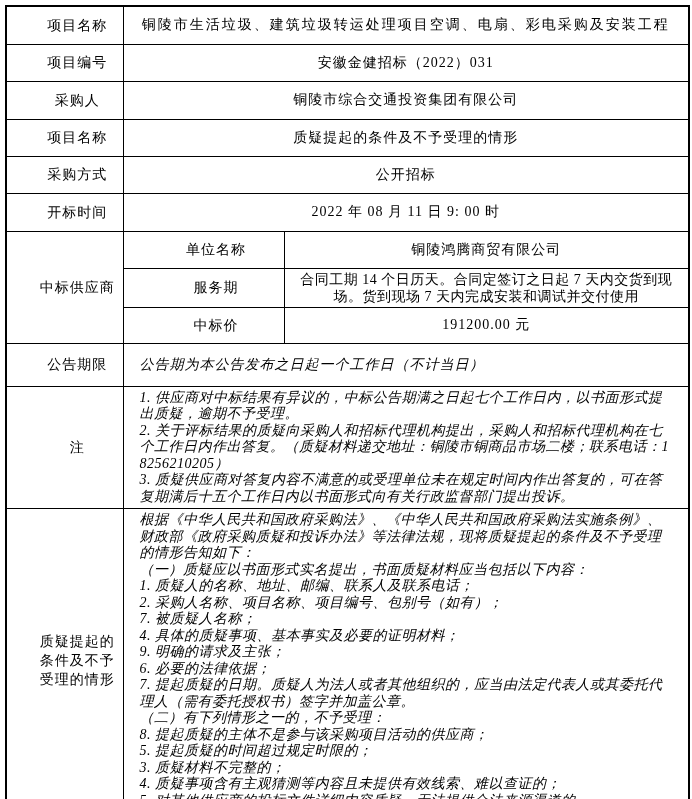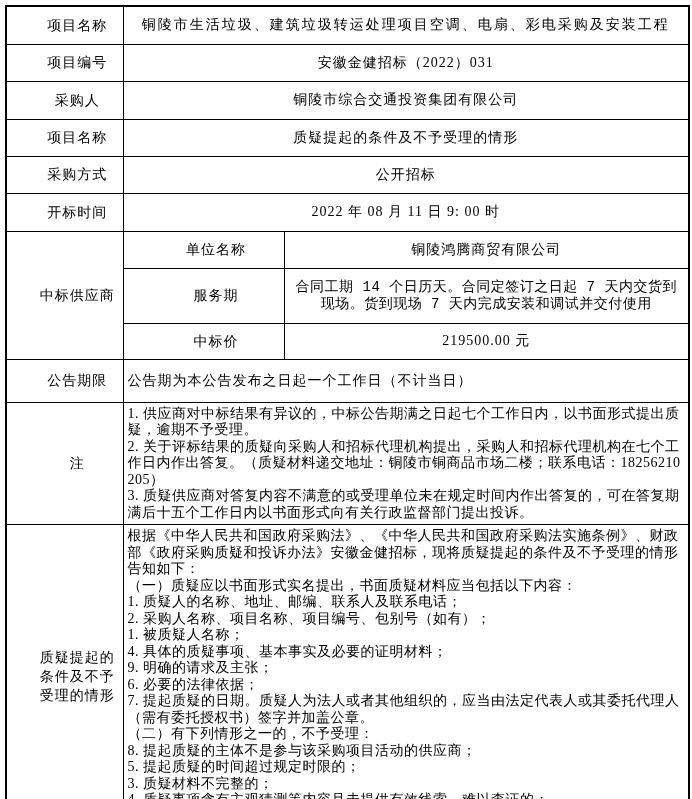--- a/index.html
+++ b/index.html
@@ -47,33 +47,33 @@
     letter-spacing: 1px;
   }
   td.val.spread {
     letter-spacing: 2px;
     padding: 2px 2px;
     margin-left: 37px;
   }
   td.val.long {
     text-align: left;
     vertical-align: middle;
-    padding: 3px 4px;
+    padding: 3px 16px;
+    font-style: italic;
   }
   td.val.long p {
     margin: 0;
     font-size: 14px;
     line-height: 16.5px;
     letter-spacing: 0.5px;
   }
   td.svc {
     line-height: 17px;
     letter-spacing: 0.5px;
-    padding: 10px 4px;
-    font-family: Liberation Mono, monospace;
+    padding: 2px 4px;
   }
 </style>
 </head>
 <body>
 
 <div class="page">
   <table class="announcement">
     <colgroup>
       <col style="width:117px">
       <col style="width:161px">
@@ -117,45 +117,45 @@
       <td class="val">铜陵鸿腾商贸有限公司</td>
     </tr>
 
     <tr style="height:39px">
       <td class="lbl">服务期</td>
       <td class="val svc">合同工期 14 个日历天。合同定签订之日起 7 天内交货到现场。货到现场 7 天内完成安装和调试并交付使用</td>
     </tr>
 
     <tr style="height:36px">
       <td class="lbl">中标价</td>
-      <td class="val">219500.00 元</td>
+      <td class="val">191200.00 元</td>
     </tr>
 
     <tr style="height:43px">
       <td class="lbl">公告期限</td>
       <td class="val long" colspan="2">公告期为本公告发布之日起一个工作日（不计当日）</td>
     </tr>
 
     <tr style="height:115px">
       <td class="lbl">注</td>
       <td class="val long" colspan="2">
         <p>1. 供应商对中标结果有异议的，中标公告期满之日起七个工作日内，以书面形式提出质疑，逾期不予受理。</p>
         <p>2. 关于评标结果的质疑向采购人和招标代理机构提出，采购人和招标代理机构在七个工作日内作出答复。（质疑材料递交地址：铜陵市铜商品市场二楼；联系电话：18256210205）</p>
         <p>3. 质疑供应商对答复内容不满意的或受理单位未在规定时间内作出答复的，可在答复期满后十五个工作日内以书面形式向有关行政监督部门提出投诉。</p>
       </td>
     </tr>
 
     <tr style="height:295px">
       <td class="lbl">质疑提起的条件及不予受理的情形</td>
       <td class="val long" colspan="2">
-        <p>根据《中华人民共和国政府采购法》、《中华人民共和国政府采购法实施条例》、财政部《政府采购质疑和投诉办法》安徽金健招标，现将质疑提起的条件及不予受理的情形告知如下：</p>
+        <p>根据《中华人民共和国政府采购法》、《中华人民共和国政府采购法实施条例》、财政部《政府采购质疑和投诉办法》等法律法规，现将质疑提起的条件及不予受理的情形告知如下：</p>
         <p>（一）质疑应以书面形式实名提出，书面质疑材料应当包括以下内容：</p>
         <p>1. 质疑人的名称、地址、邮编、联系人及联系电话；</p>
         <p>2. 采购人名称、项目名称、项目编号、包别号（如有）；</p>
-        <p>1. 被质疑人名称；</p>
+        <p>7. 被质疑人名称；</p>
         <p>4. 具体的质疑事项、基本事实及必要的证明材料；</p>
         <p>9. 明确的请求及主张；</p>
         <p>6. 必要的法律依据；</p>
         <p>7. 提起质疑的日期。质疑人为法人或者其他组织的，应当由法定代表人或其委托代理人（需有委托授权书）签字并加盖公章。</p>
         <p>（二）有下列情形之一的，不予受理：</p>
         <p>8. 提起质疑的主体不是参与该采购项目活动的供应商；</p>
         <p>5. 提起质疑的时间超过规定时限的；</p>
         <p>3. 质疑材料不完整的；</p>
         <p>4. 质疑事项含有主观猜测等内容且未提供有效线索、难以查证的；</p>
         <p>5. 对其他供应商的投标文件详细内容质疑，无法提供合法来源渠道的。</p>

